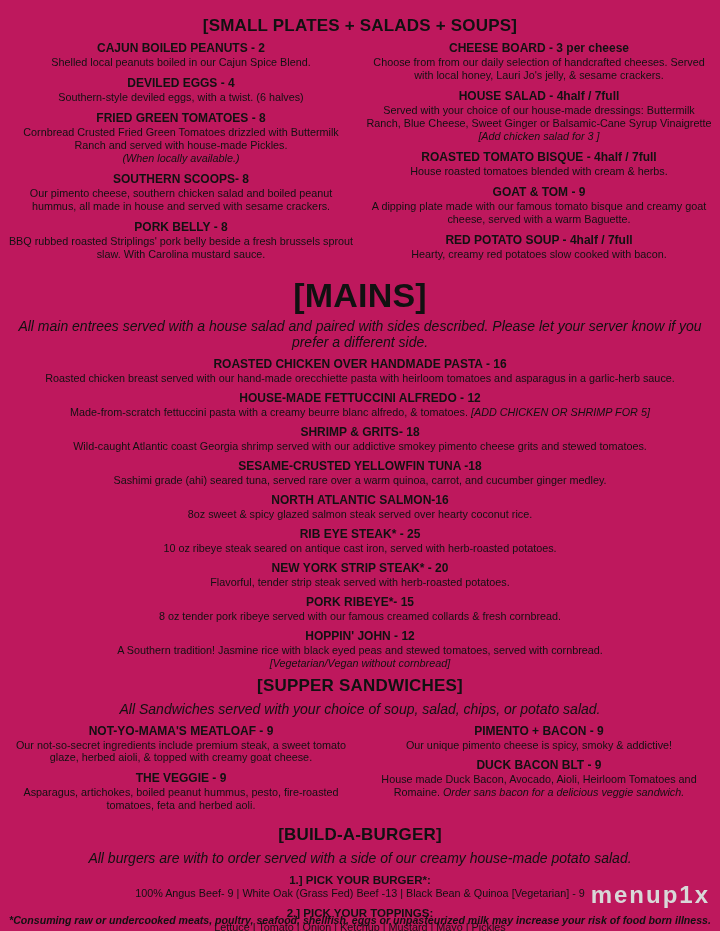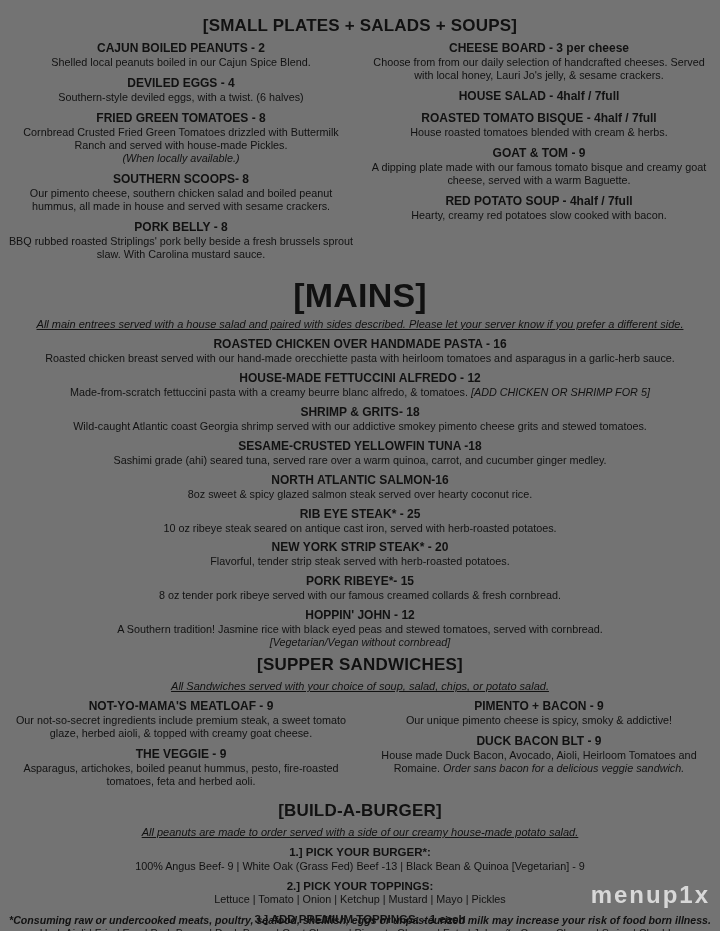--- a/index.html
+++ b/index.html
@@ -8,35 +8,34 @@
     width:720px; height:931px;
     font-family:"Liberation Sans", sans-serif;
     color:#111;
   }
   .page {
     position:relative;
     width:720px; height:931px;
     padding:10px 8px 34px;
     overflow:hidden;
     text-align:center;
-    background:#737373;
+    background:#be185d;
   }
   .sec-title {
     font-weight:bold;
     font-size:17px;
     letter-spacing:0.2px;
     margin:6px 0 5px;
   }
   .sec-title.mains { font-size:34px; margin:8px 0 3px; }
   .sec-note {
     font-style:italic;
-    font-size:11px;
+    font-size:14px;
     margin-bottom:6px;
     line-height:1.2;
-    text-decoration:underline;
   }
   .cols { display:flex; gap:12px; }
   .col { flex:1; min-width:0; }
   .item { margin-bottom:7px; }
   .mains-list .item { margin-bottom:6px; }
   .name { font-weight:bold; font-size:12px; line-height:1.25; }
   .desc { font-size:10.8px; line-height:1.2; }
   .it { font-style:italic; }
   .note { font-size:10.8px; font-style:italic; line-height:1.2;text-align:center; }
   .note:empty { display:none; }
@@ -102,20 +101,21 @@
     <div class="col">
 
       <div class="item">
         <div class="name">CHEESE BOARD - 3 per cheese</div>
         <div class="desc"><span>Choose from from our daily selection of handcrafted cheeses. Served with local honey, Lauri Jo's jelly, &amp; sesame crackers.</span><span class="it"></span></div>
 
       </div>
 
       <div class="item">
         <div class="name">HOUSE SALAD - 4half / 7full</div>
+        <div class="desc"><span>Served with your choice of our house-made dressings: Buttermilk Ranch, Blue Cheese, Sweet Ginger or Balsamic-Cane Syrup Vinaigrette</span><span class="it"> [Add chicken salad for 3 ]</span></div>
 
       </div>
 
       <div class="item">
         <div class="name">ROASTED TOMATO BISQUE - 4half / 7full</div>
         <div class="desc"><span>House roasted tomatoes blended with cream &amp; herbs.</span><span class="it"></span></div>
 
       </div>
 
       <div class="item">
@@ -224,21 +224,21 @@
       <div class="item">
         <div class="name">DUCK BACON BLT - 9</div>
         <div class="desc"><span>House made Duck Bacon, Avocado, Aioli, Heirloom Tomatoes and Romaine.</span><span class="it"> Order sans bacon for a delicious veggie sandwich.</span></div>
 
       </div>
 
     </div>
   </div>
 
   <div class="sec-title">[BUILD-A-BURGER]</div>
-  <div class="sec-note">All peanuts are made to order served with a side of our creamy house-made potato salad.</div>
+  <div class="sec-note">All burgers are with to order served with a side of our creamy house-made potato salad.</div>
 
   <div class="step">
     <div class="name">1.] PICK YOUR BURGER*:</div>
     <div class="desc">100% Angus Beef- 9 | White Oak (Grass Fed) Beef -13 | Black Bean &amp; Quinoa [Vegetarian] - 9</div>
   </div>
   <div class="step">
     <div class="name">2.] PICK YOUR TOPPINGS:</div>
     <div class="desc">Lettuce | Tomato | Onion | Ketchup | Mustard | Mayo | Pickles</div>
   </div>
   <div class="step">

